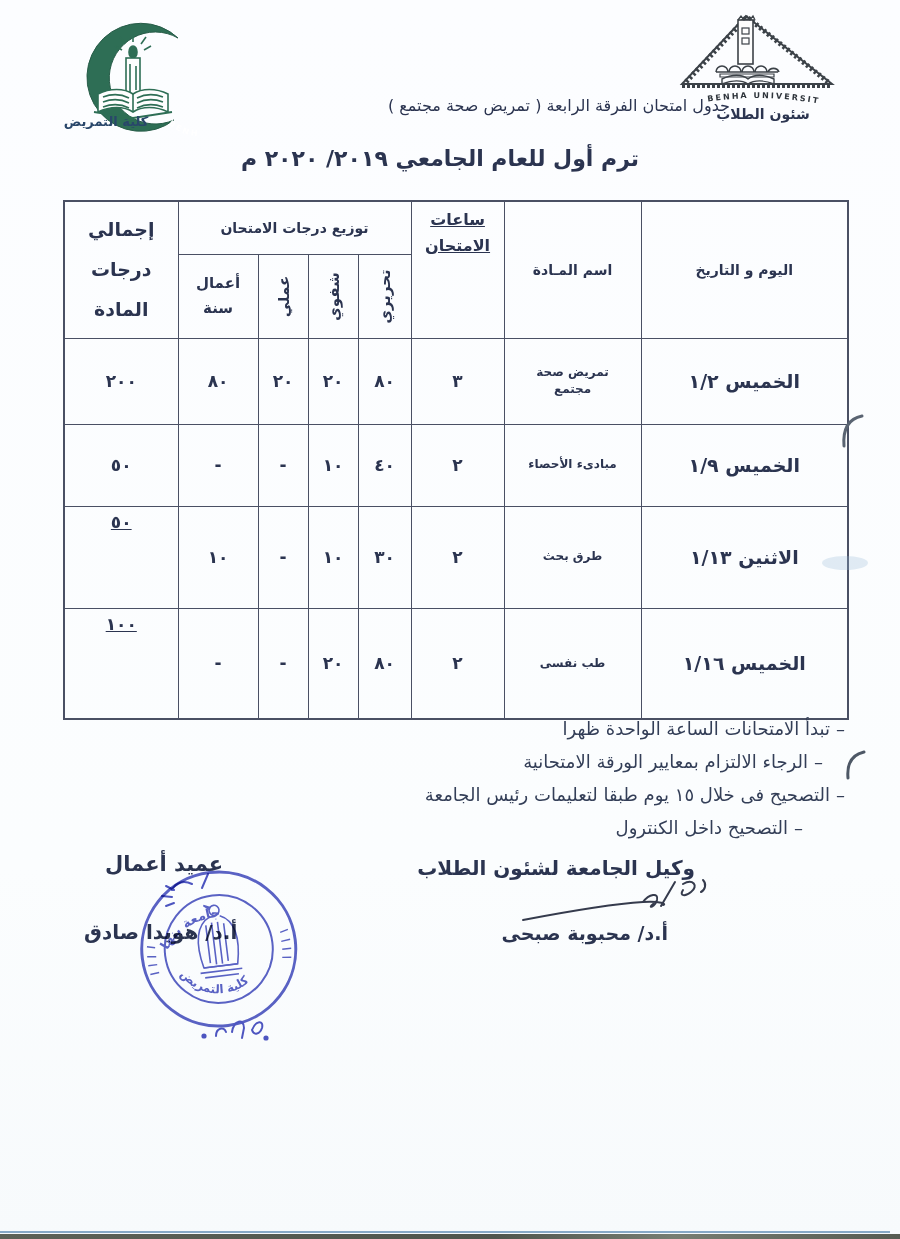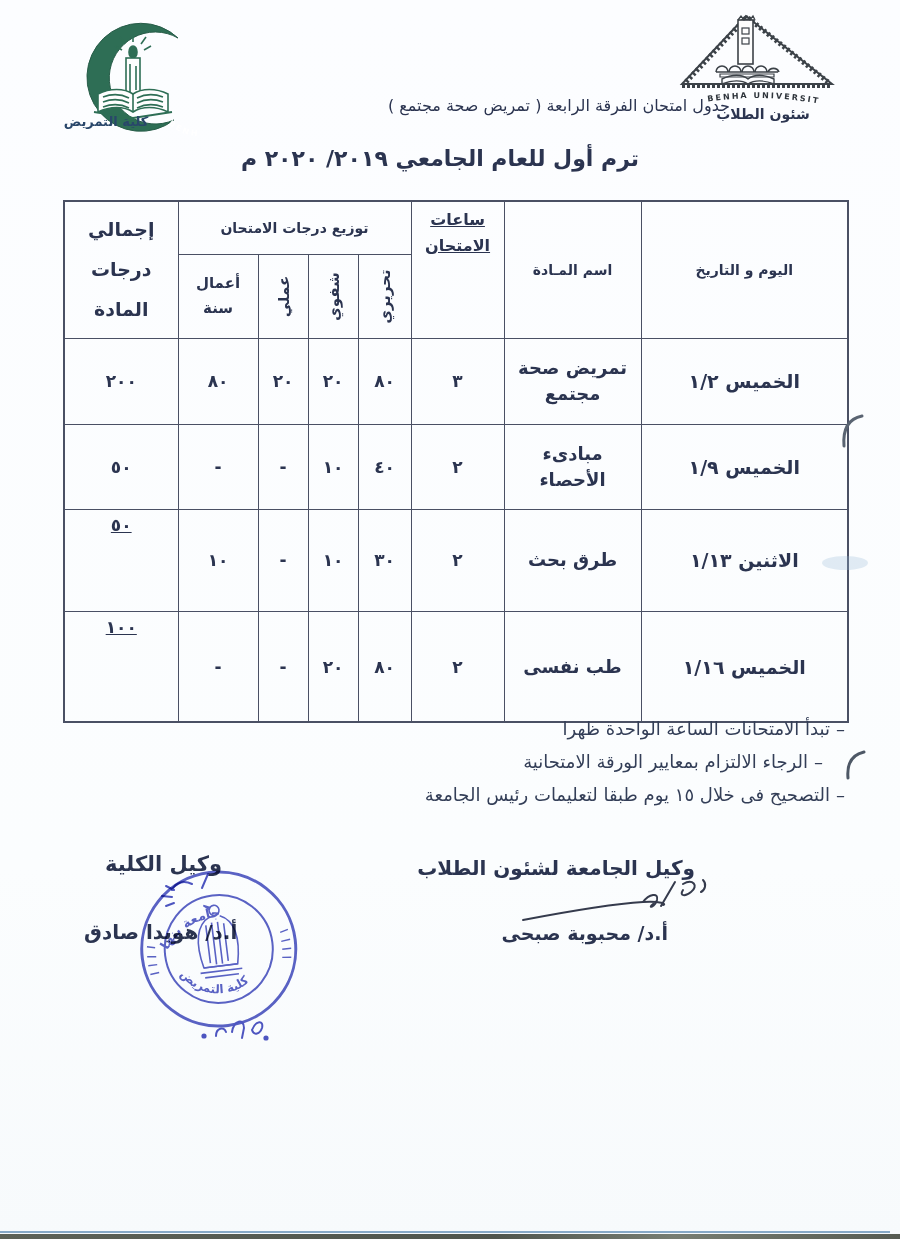--- a/index.html
+++ b/index.html
@@ -27,21 +27,21 @@
     vertical-align:middle;padding:8px;overflow:hidden;}
   table.sched{border:2px solid #4a5064;}
   th{font-weight:bold;}
   .th-main{font-size:14px;}
   .th-sub{font-size:16px;position:relative;}
   .rot{position:absolute;inset:0;display:flex;align-items:center;justify-content:center;
     transform:rotate(-90deg);font-size:15px;font-weight:bold;white-space:nowrap;}
   .two-line{line-height:1.7;}
   .vtop{vertical-align:top !important;padding-top:5px !important;text-decoration:underline;}
   .cell-day{font-size:19px;font-weight:bold;}
-  .cell-sub{font-size:18px;font-weight:bold;line-height:1.45;padding:16px 13px !important;}
+  .cell-sub{font-size:12px;font-weight:bold;line-height:1.45;padding:16px 13px !important;}
   .cell-num{font-size:17px;font-weight:bold;}
   .total-head{line-height:2.1;font-size:19px;}
   
   .notes{position:absolute;right:55px;top:712px;width:520px;direction:rtl;text-align:right;
     color:#333e57;font-size:18px;}
   .notes .note{line-height:33px;white-space:nowrap;}
   .notes .note:nth-child(2){margin-right:22px;}
   .notes .note:nth-child(4){margin-right:42px;}
   .dash{padding-left:6px;}
   
@@ -207,37 +207,38 @@
       <td class="cell-num">-</td>
       <td class="cell-num vtop">١٠٠</td>
     </tr>
   </tbody>
     </table>
 
   <div class="notes">
     <div class="note"><span class="dash">–</span><span>تبدأ الامتحانات الساعة الواحدة ظهرا</span></div>
     <div class="note"><span class="dash">–</span><span>الرجاء الالتزام بمعايير الورقة الامتحانية</span></div>
     <div class="note"><span class="dash">–</span><span>التصحيح فى خلال  ١٥ يوم طبقا لتعليمات رئيس الجامعة</span></div>
+    <div class="note"><span class="dash">–</span><span>التصحيح داخل الكنترول</span></div>
   </div>
 
   <div class="sig-vice-title">وكيل الجامعة لشئون الطلاب</div>
   <div class="sig-vice-hand">
     <svg width="200" height="50" viewBox="0 0 200 50">
       <g fill="none" stroke="#353b4d" stroke-width="2" stroke-linecap="round">
         <path d="M 8 42 C 50 34 95 26 128 24 C 146 23 152 26 148 27"></path>
         <path d="M 128 24 c 6 -8 16 -10 14 -2 c -2 7 -10 9 -4 4"></path>
         <path d="M 160 4 L 146 28"></path>
         <path d="M 168 6 c 10 -6 16 2 8 8 c -6 5 -12 4 -8 -2"></path>
         <path d="M 188 2 c 4 4 2 10 -2 12"></path>
       </g>
     </svg>
   </div>
   <div class="sig-vice-name">أ.د/ محبوبة صبحى</div>
 
-  <div class="sig-dean-title">وكيل الكلية</div>
+  <div class="sig-dean-title">عميد أعمال</div>
   <div class="sig-dean-name">أ.د/ هويدا صادق</div>
 
   <div class="pen-marks">
     <svg width="70" height="60" viewBox="0 0 70 60">
       <g fill="none" stroke="#4d55c0" stroke-width="2" stroke-linecap="round">
         <path d="M 34 18 c -8 -4 -16 -2 -20 6"></path>
         <path d="M 8 20 l 8 4 M 4 30 l 10 1 M 8 40 l 8 -3"></path>
         <path d="M 44 22 l 6 -14"></path>
       </g>
     </svg>

